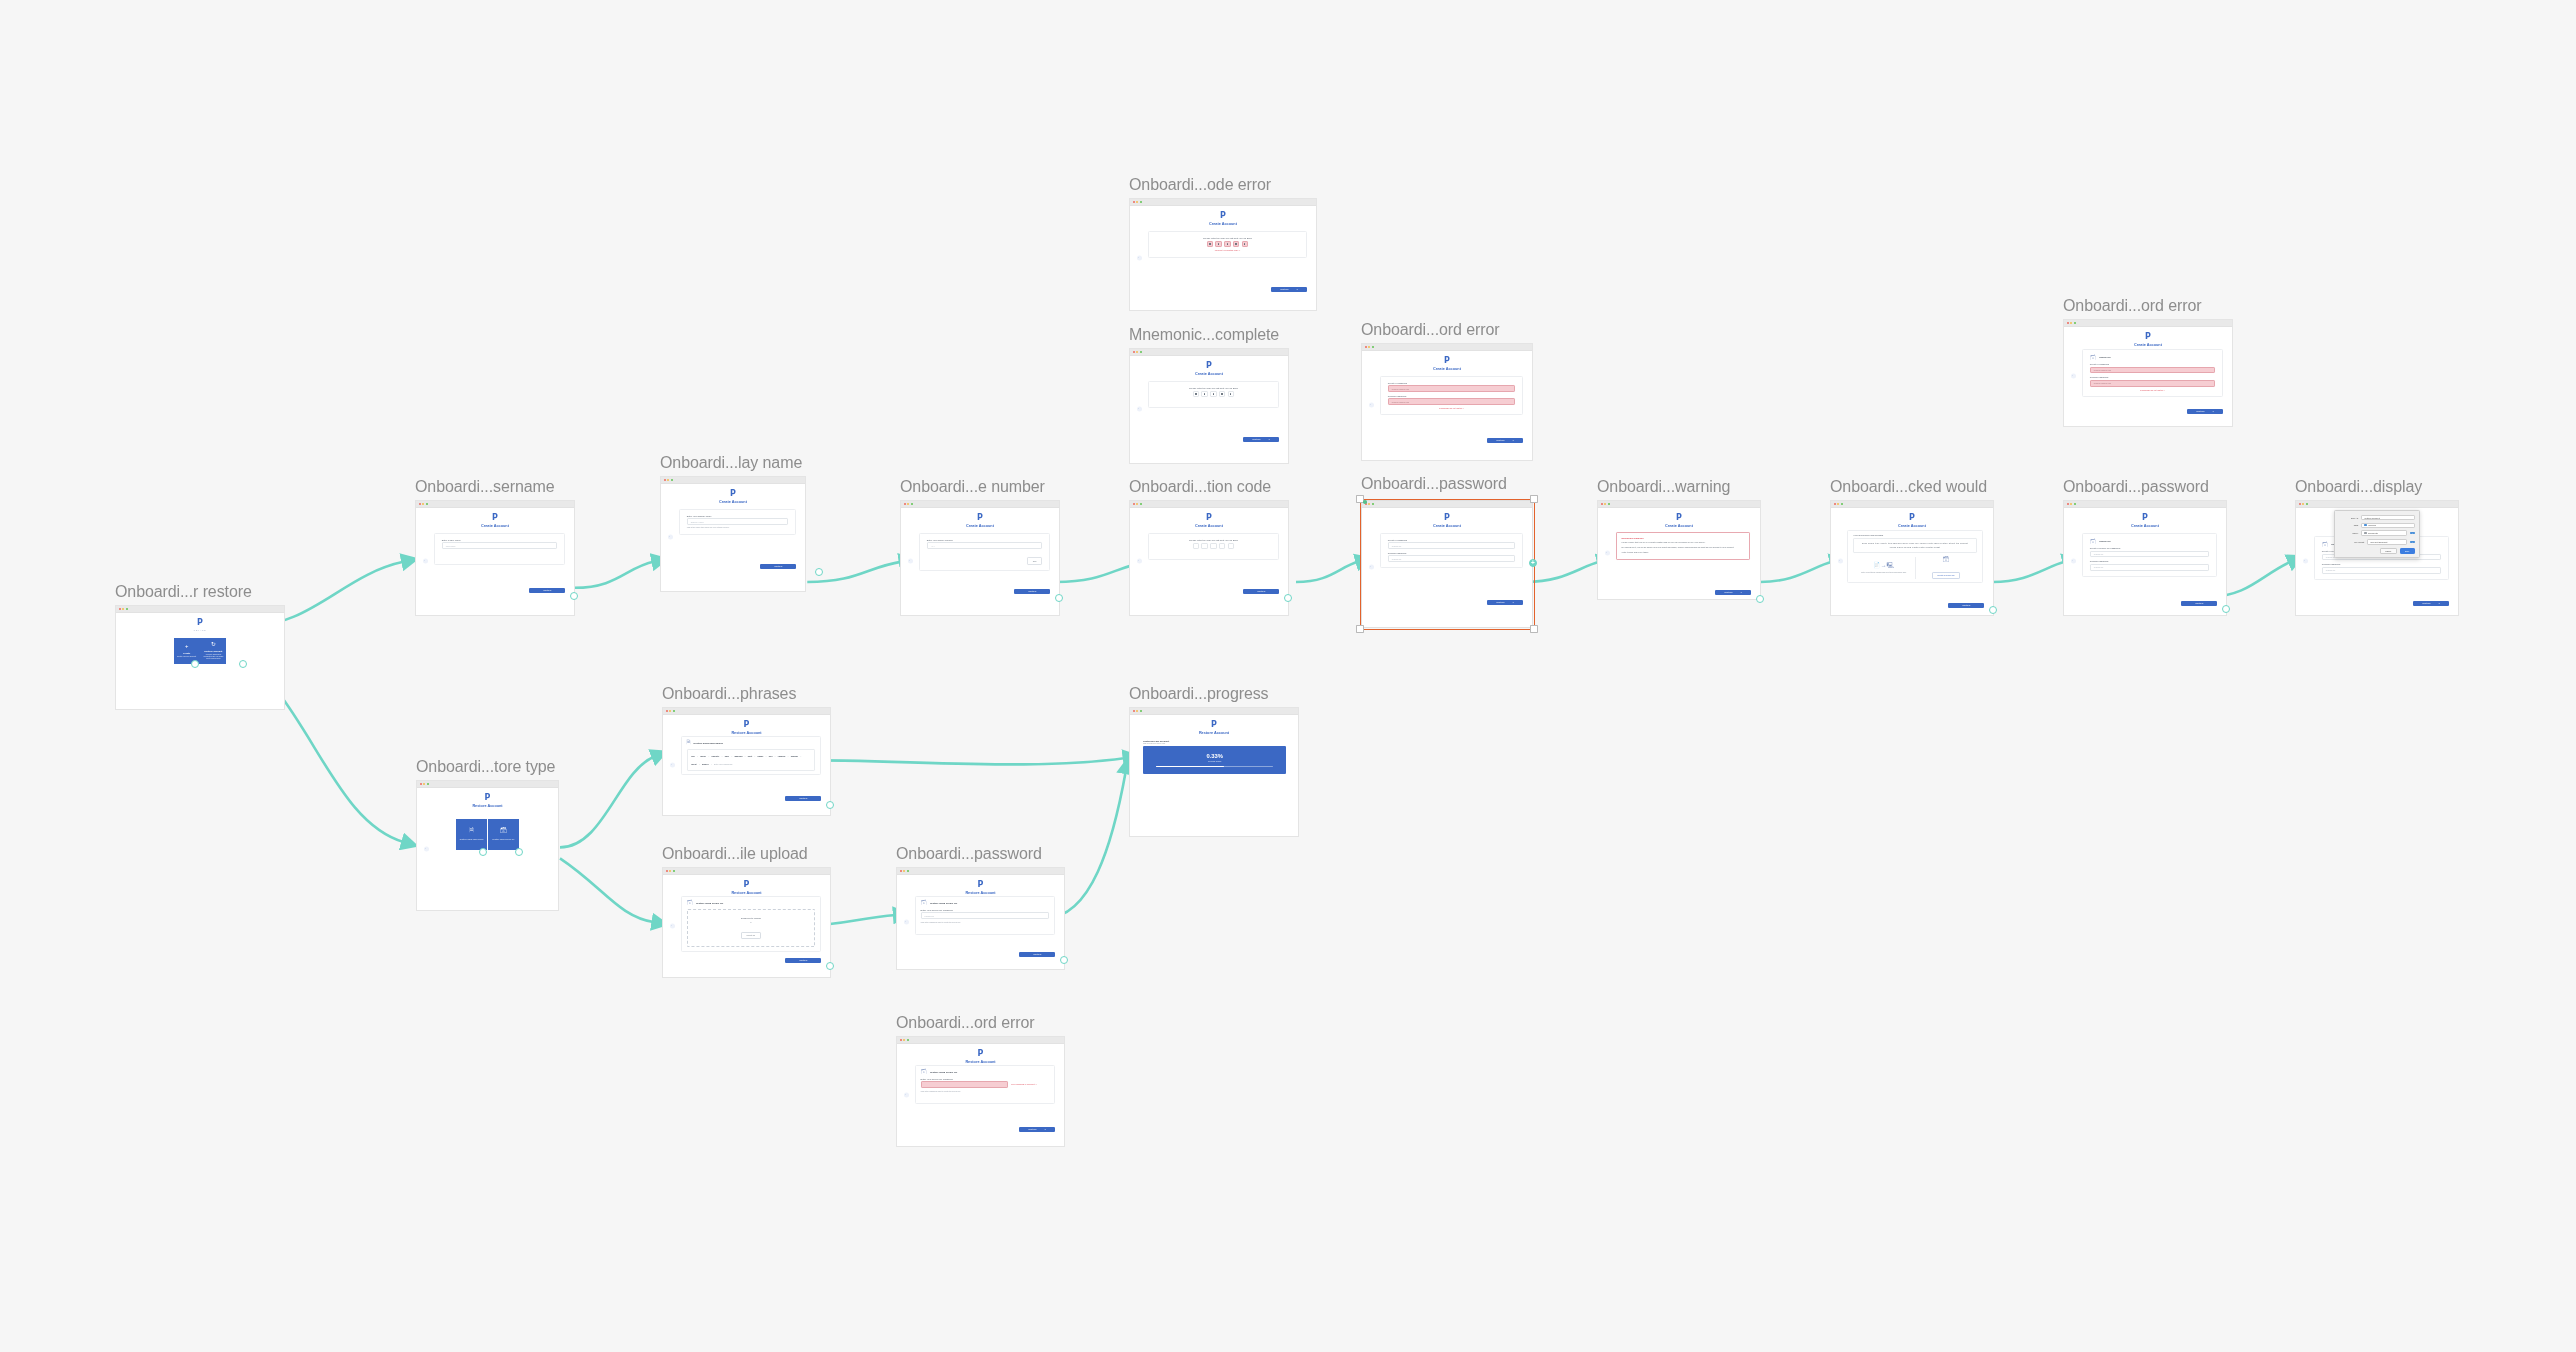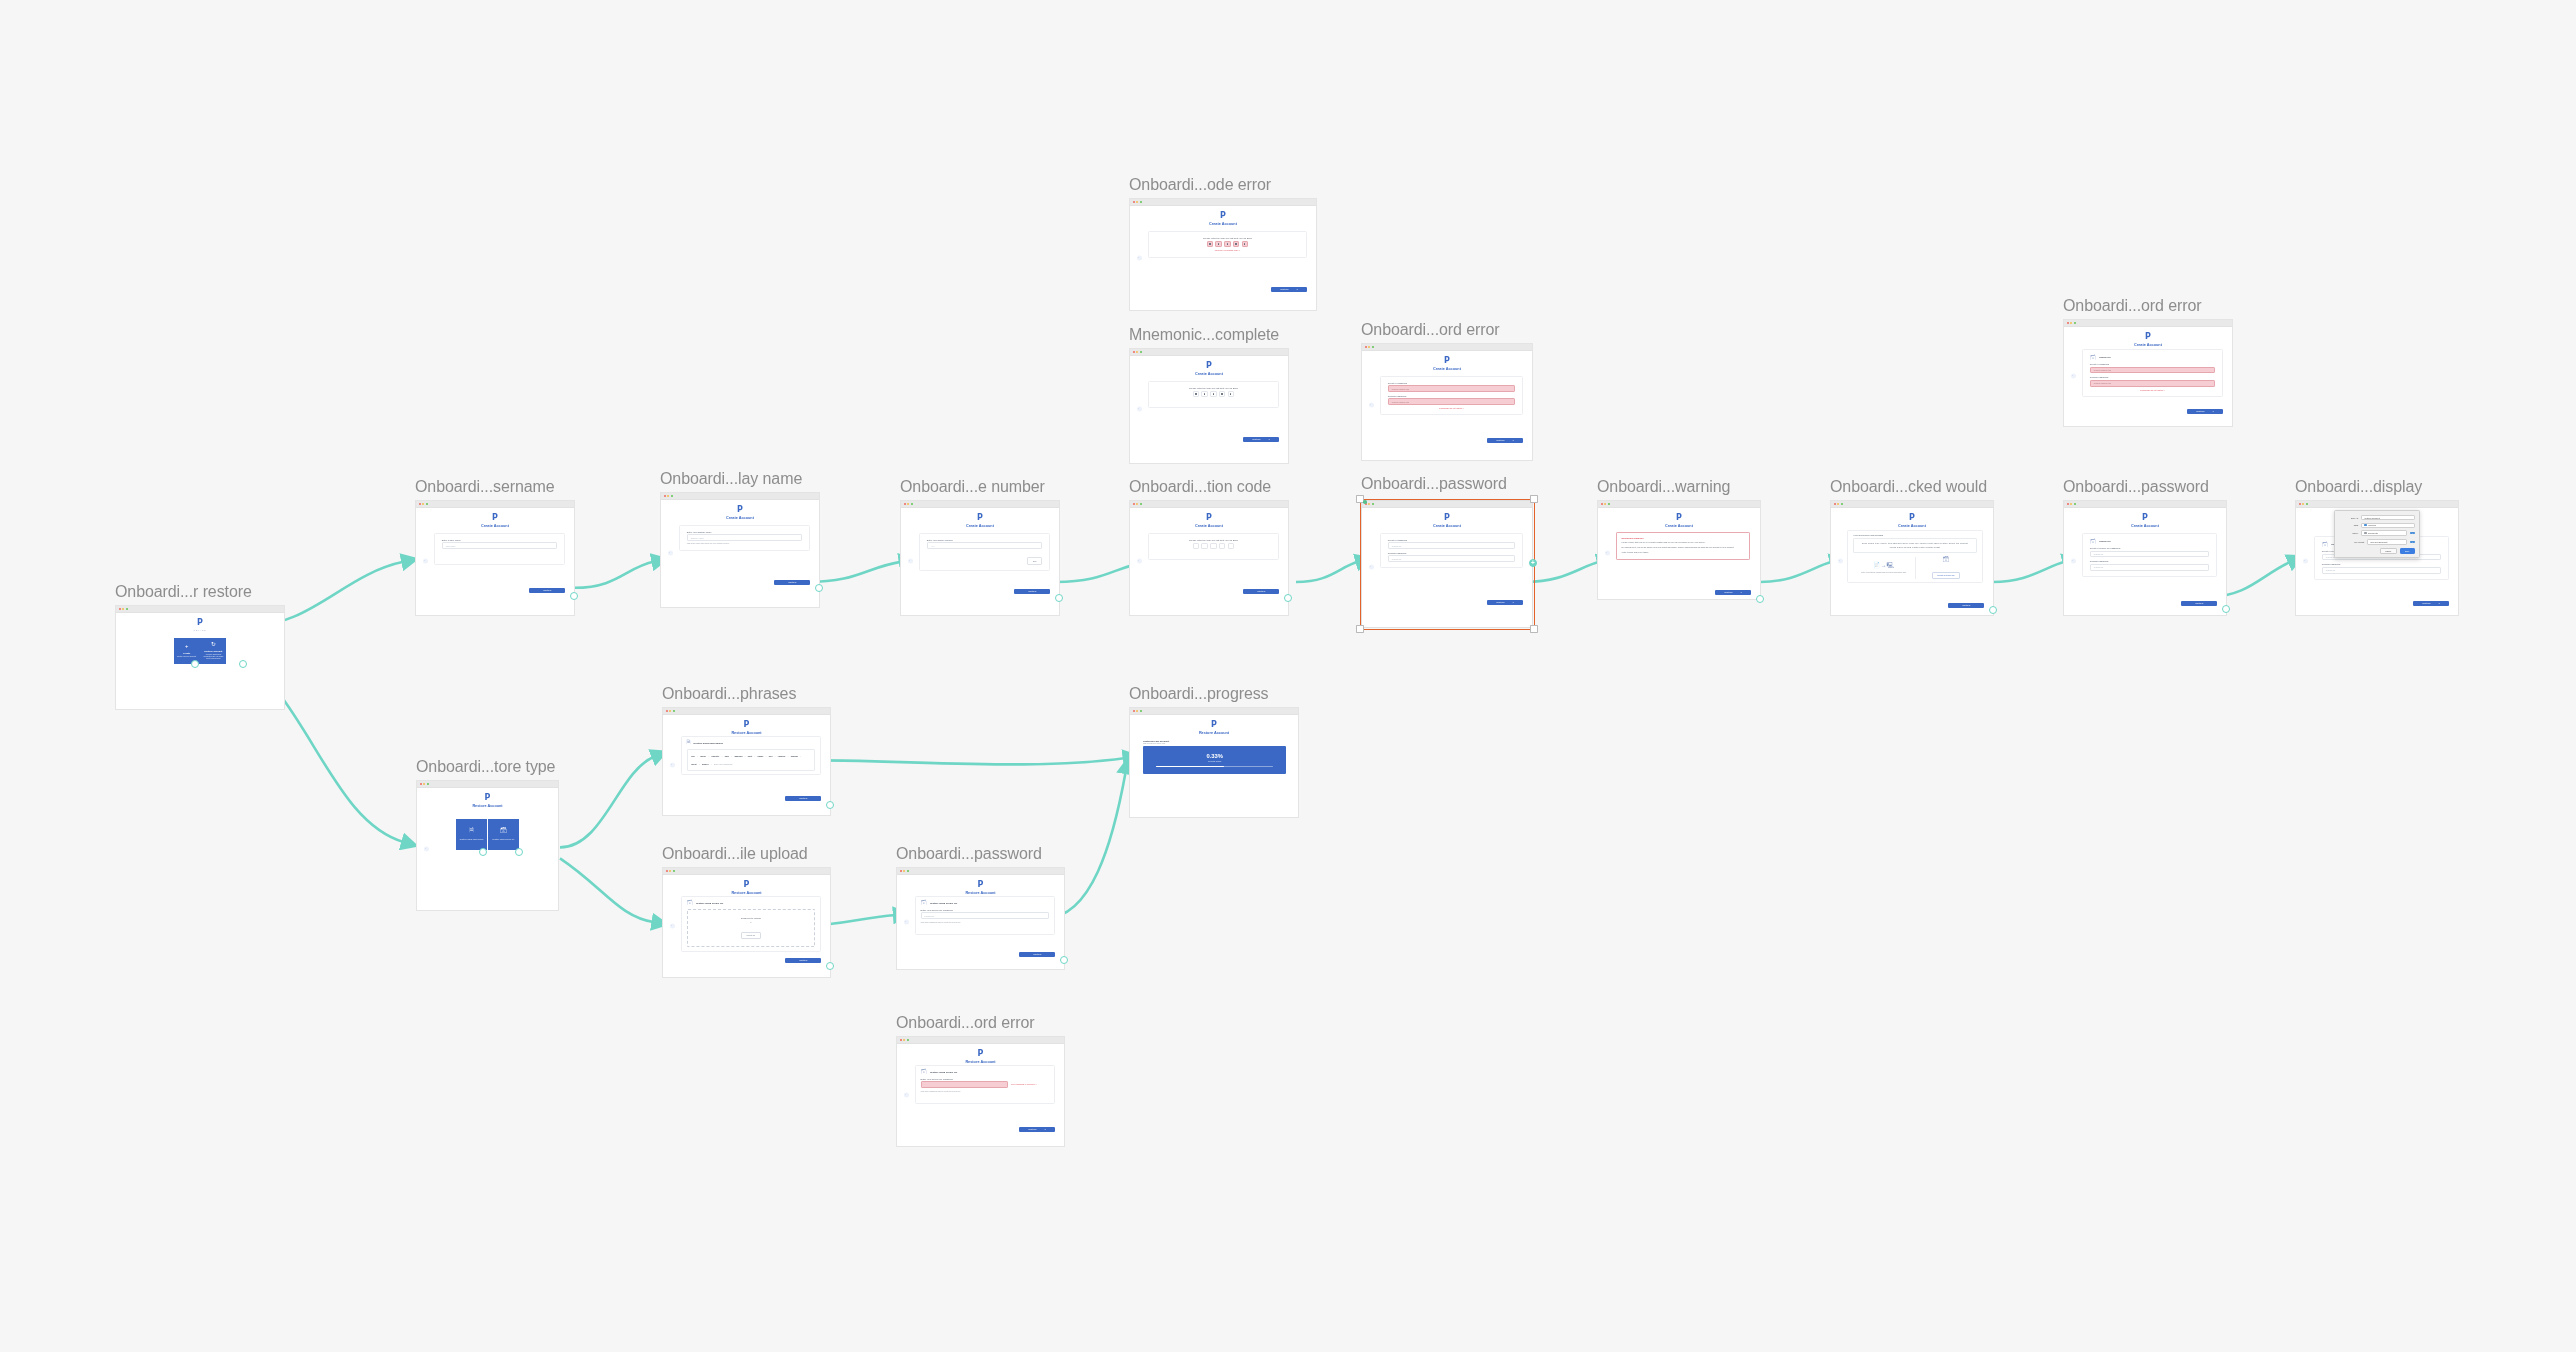--- a/index.html
+++ b/index.html
@@ -268,21 +268,21 @@
           <div style="height:10.2px"></div>
         </div>
         <div class="btn" style="top:80px">
           <span>Continue</span>
         </div>
       </div>
     </div>
     <div class="node" style="left:155px;top:92px"></div>
   </div>
 
-  <div class="frame" style="left:660px;top:492px;width:160px;height:116px">
+  <div class="frame" style="left:660px;top:476px;width:146px;height:116px">
     <div class="frame-title">Onboardi...lay name</div>
     <div class="frame-body">
       <div class="chrome">
         <span class="dot r"></span>
         <span class="dot y"></span>
         <span class="dot g"></span>
       </div>
       <div class="screen">
         <div class="logo">
           <div class="logo-mark">P</div>
@@ -803,21 +803,21 @@
           </div>
         </div>
         <div class="btn" style="top:81px">
           <span>Continue</span>
         </div>
       </div>
     </div>
     <div class="node" style="left:164px;top:94px"></div>
   </div>
 
-  <div class="frame" style="left:1129px;top:707px;width:170px;height:111px">
+  <div class="frame" style="left:1129px;top:707px;width:170px;height:130px">
     <div class="frame-title">Onboardi...progress</div>
     <div class="frame-body">
       <div class="chrome">
         <span class="dot r"></span>
         <span class="dot y"></span>
         <span class="dot g"></span>
       </div>
       <div class="screen">
         <div class="logo">
           <div class="logo-mark">P</div>

